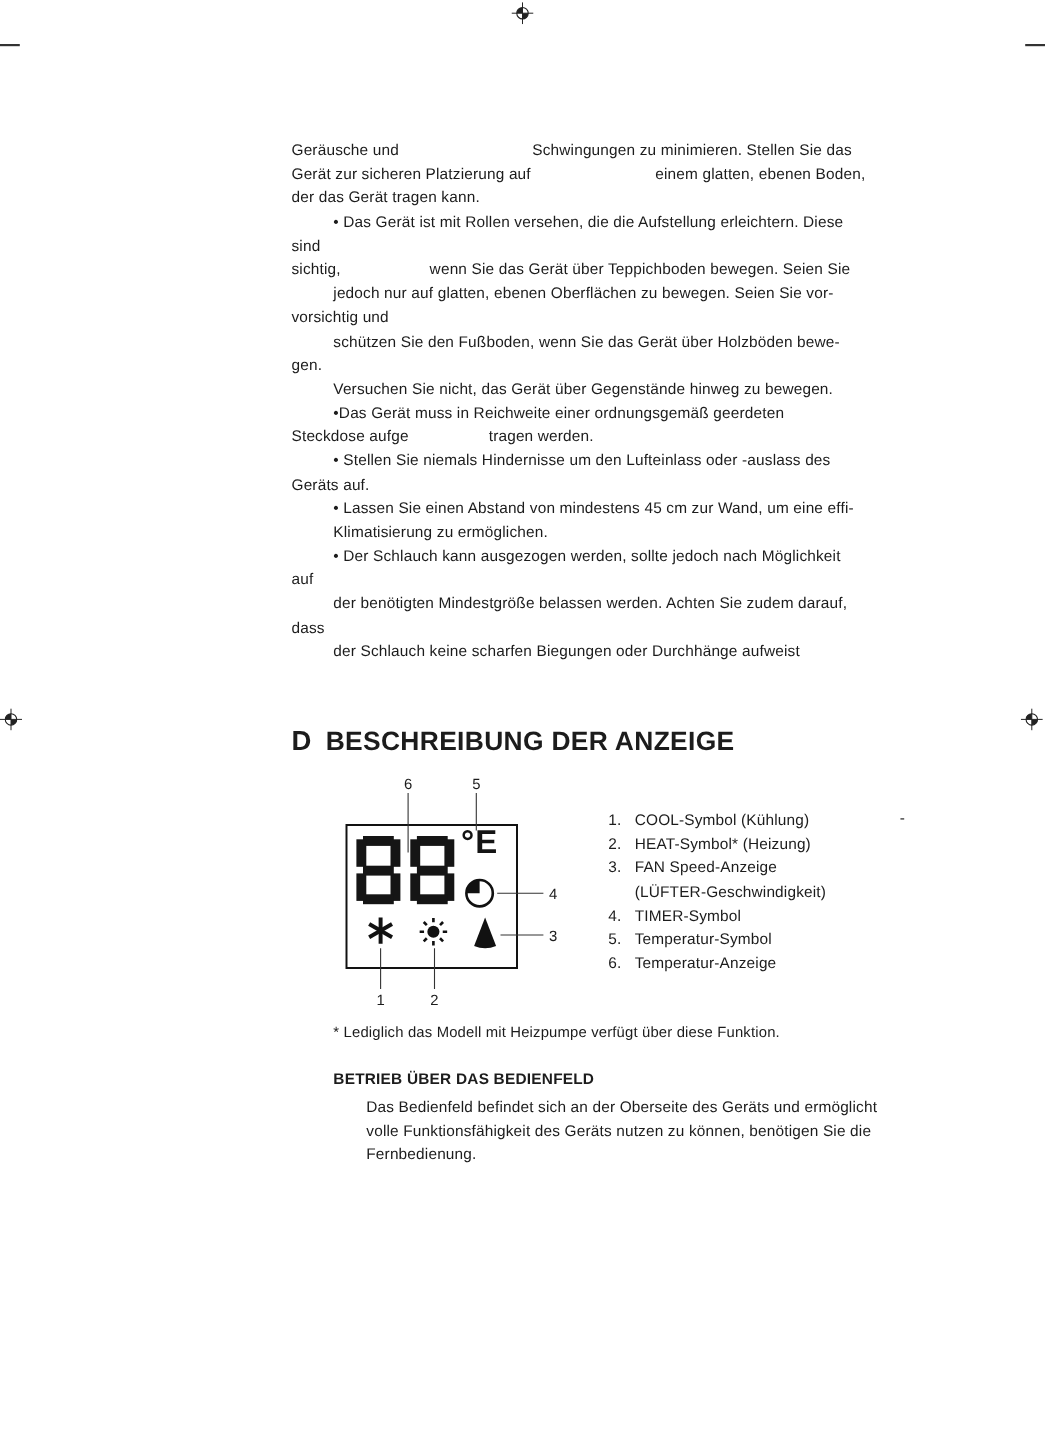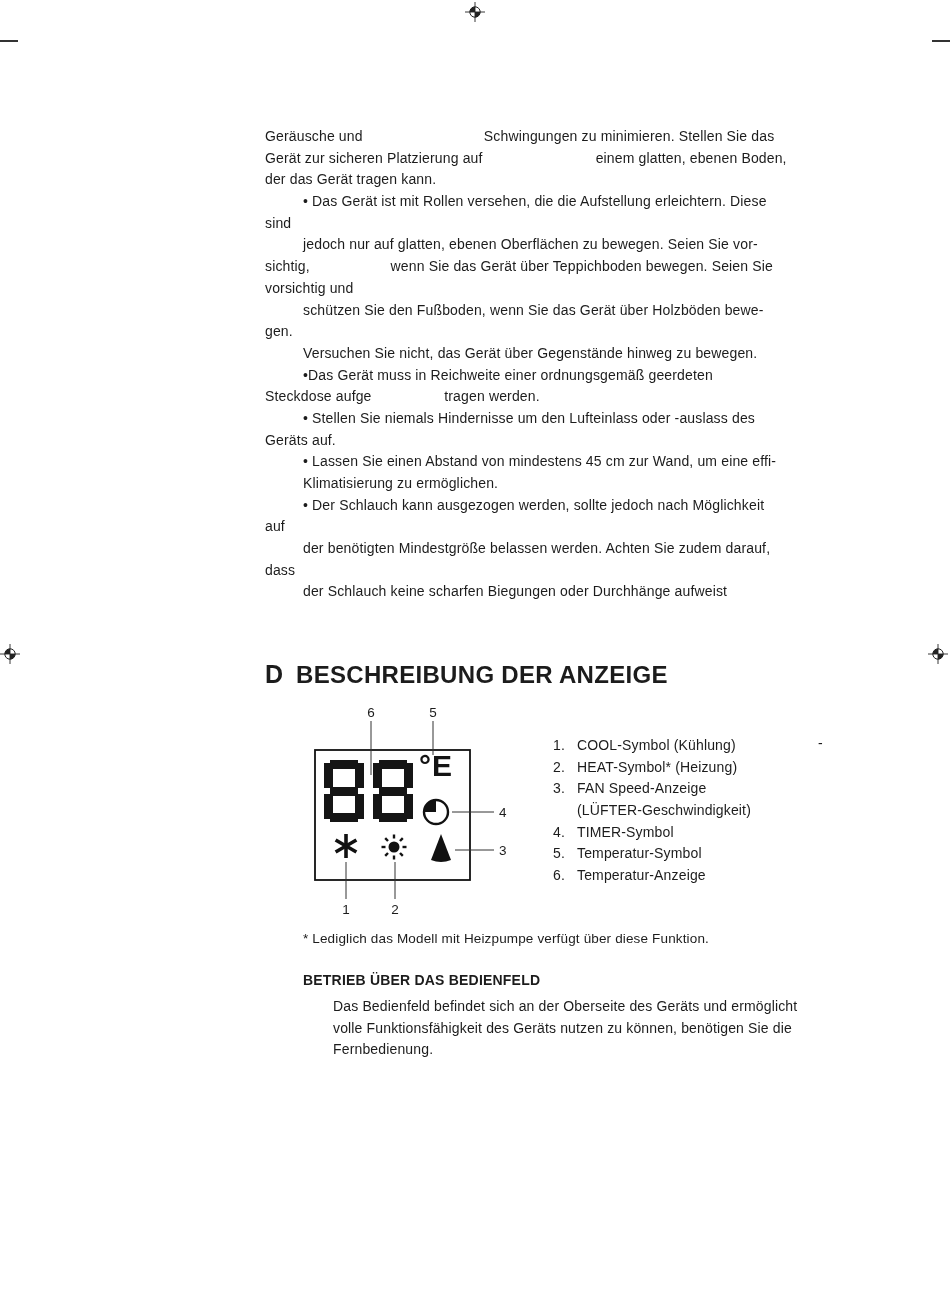--- a/index.html
+++ b/index.html
@@ -95,22 +95,22 @@
   </svg>
   <div class="tick" style="left:0;top:40px"></div>
   <div class="tick" style="left:932px;top:40px"></div>
 
   <div class="body-text">
     <div class="bline">Geräusche und                              Schwingungen zu minimieren. Stellen Sie das</div>
     <div class="bline">Gerät zur sicheren Platzierung auf                            einem glatten, ebenen Boden,</div>
     <div class="bline">der das Gerät tragen kann.</div>
     <div class="bline ind">• Das Gerät ist mit Rollen versehen, die die Aufstellung erleichtern. Diese</div>
     <div class="bline">sind</div>
+    <div class="bline">sichtig,                    wenn Sie das Gerät über Teppichboden bewegen. Seien Sie</div>
     <div class="bline ind">jedoch nur auf glatten, ebenen Oberflächen zu bewegen. Seien Sie vor-</div>
-    <div class="bline">sichtig,                    wenn Sie das Gerät über Teppichboden bewegen. Seien Sie</div>
     <div class="bline">vorsichtig und</div>
     <div class="bline ind">schützen Sie den Fußboden, wenn Sie das Gerät über Holzböden bewe-</div>
     <div class="bline">gen.</div>
     <div class="bline ind">Versuchen Sie nicht, das Gerät über Gegenstände hinweg zu bewegen.</div>
     <div class="bline ind">•Das Gerät muss in Reichweite einer ordnungsgemäß geerdeten</div>
     <div class="bline">Steckdose aufge                  tragen werden.</div>
     <div class="bline ind">• Stellen Sie niemals Hindernisse um den Lufteinlass oder -auslass des</div>
     <div class="bline">Geräts auf.</div>
     <div class="bline ind">• Lassen Sie einen Abstand von mindestens 45 cm zur Wand, um eine effi-</div>
     <div class="bline ind">Klimatisierung zu ermöglichen.</div>

